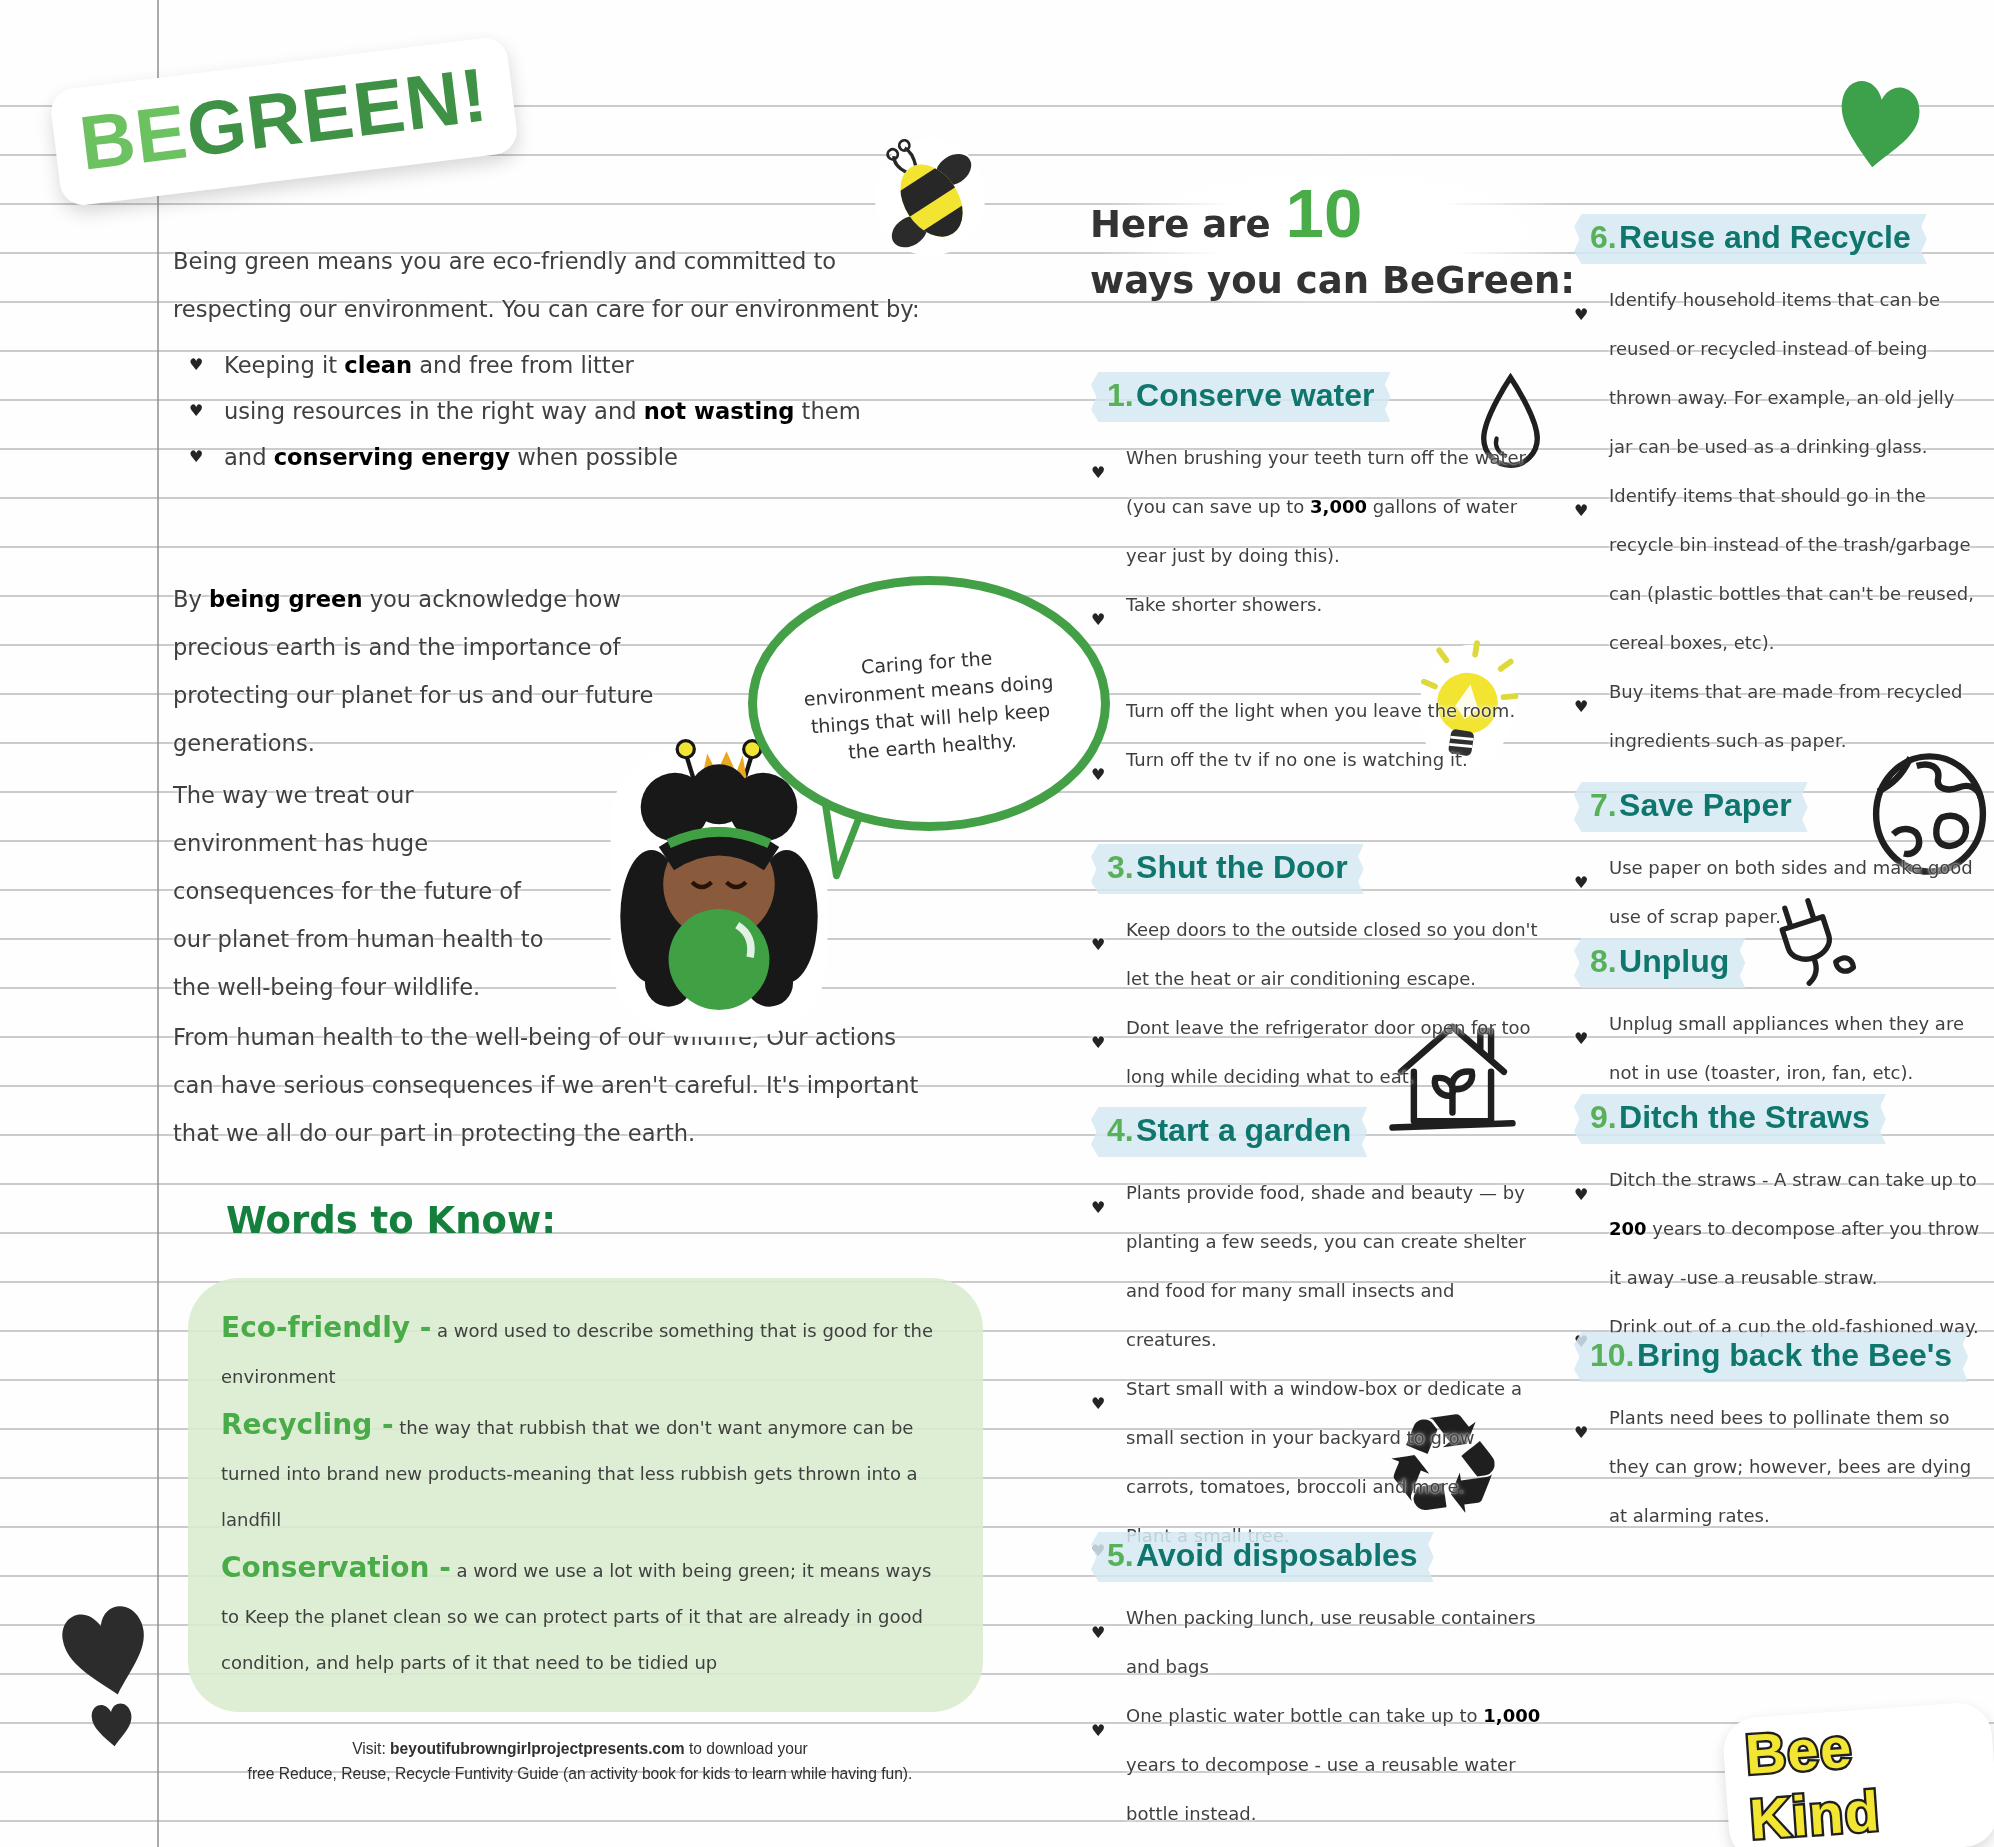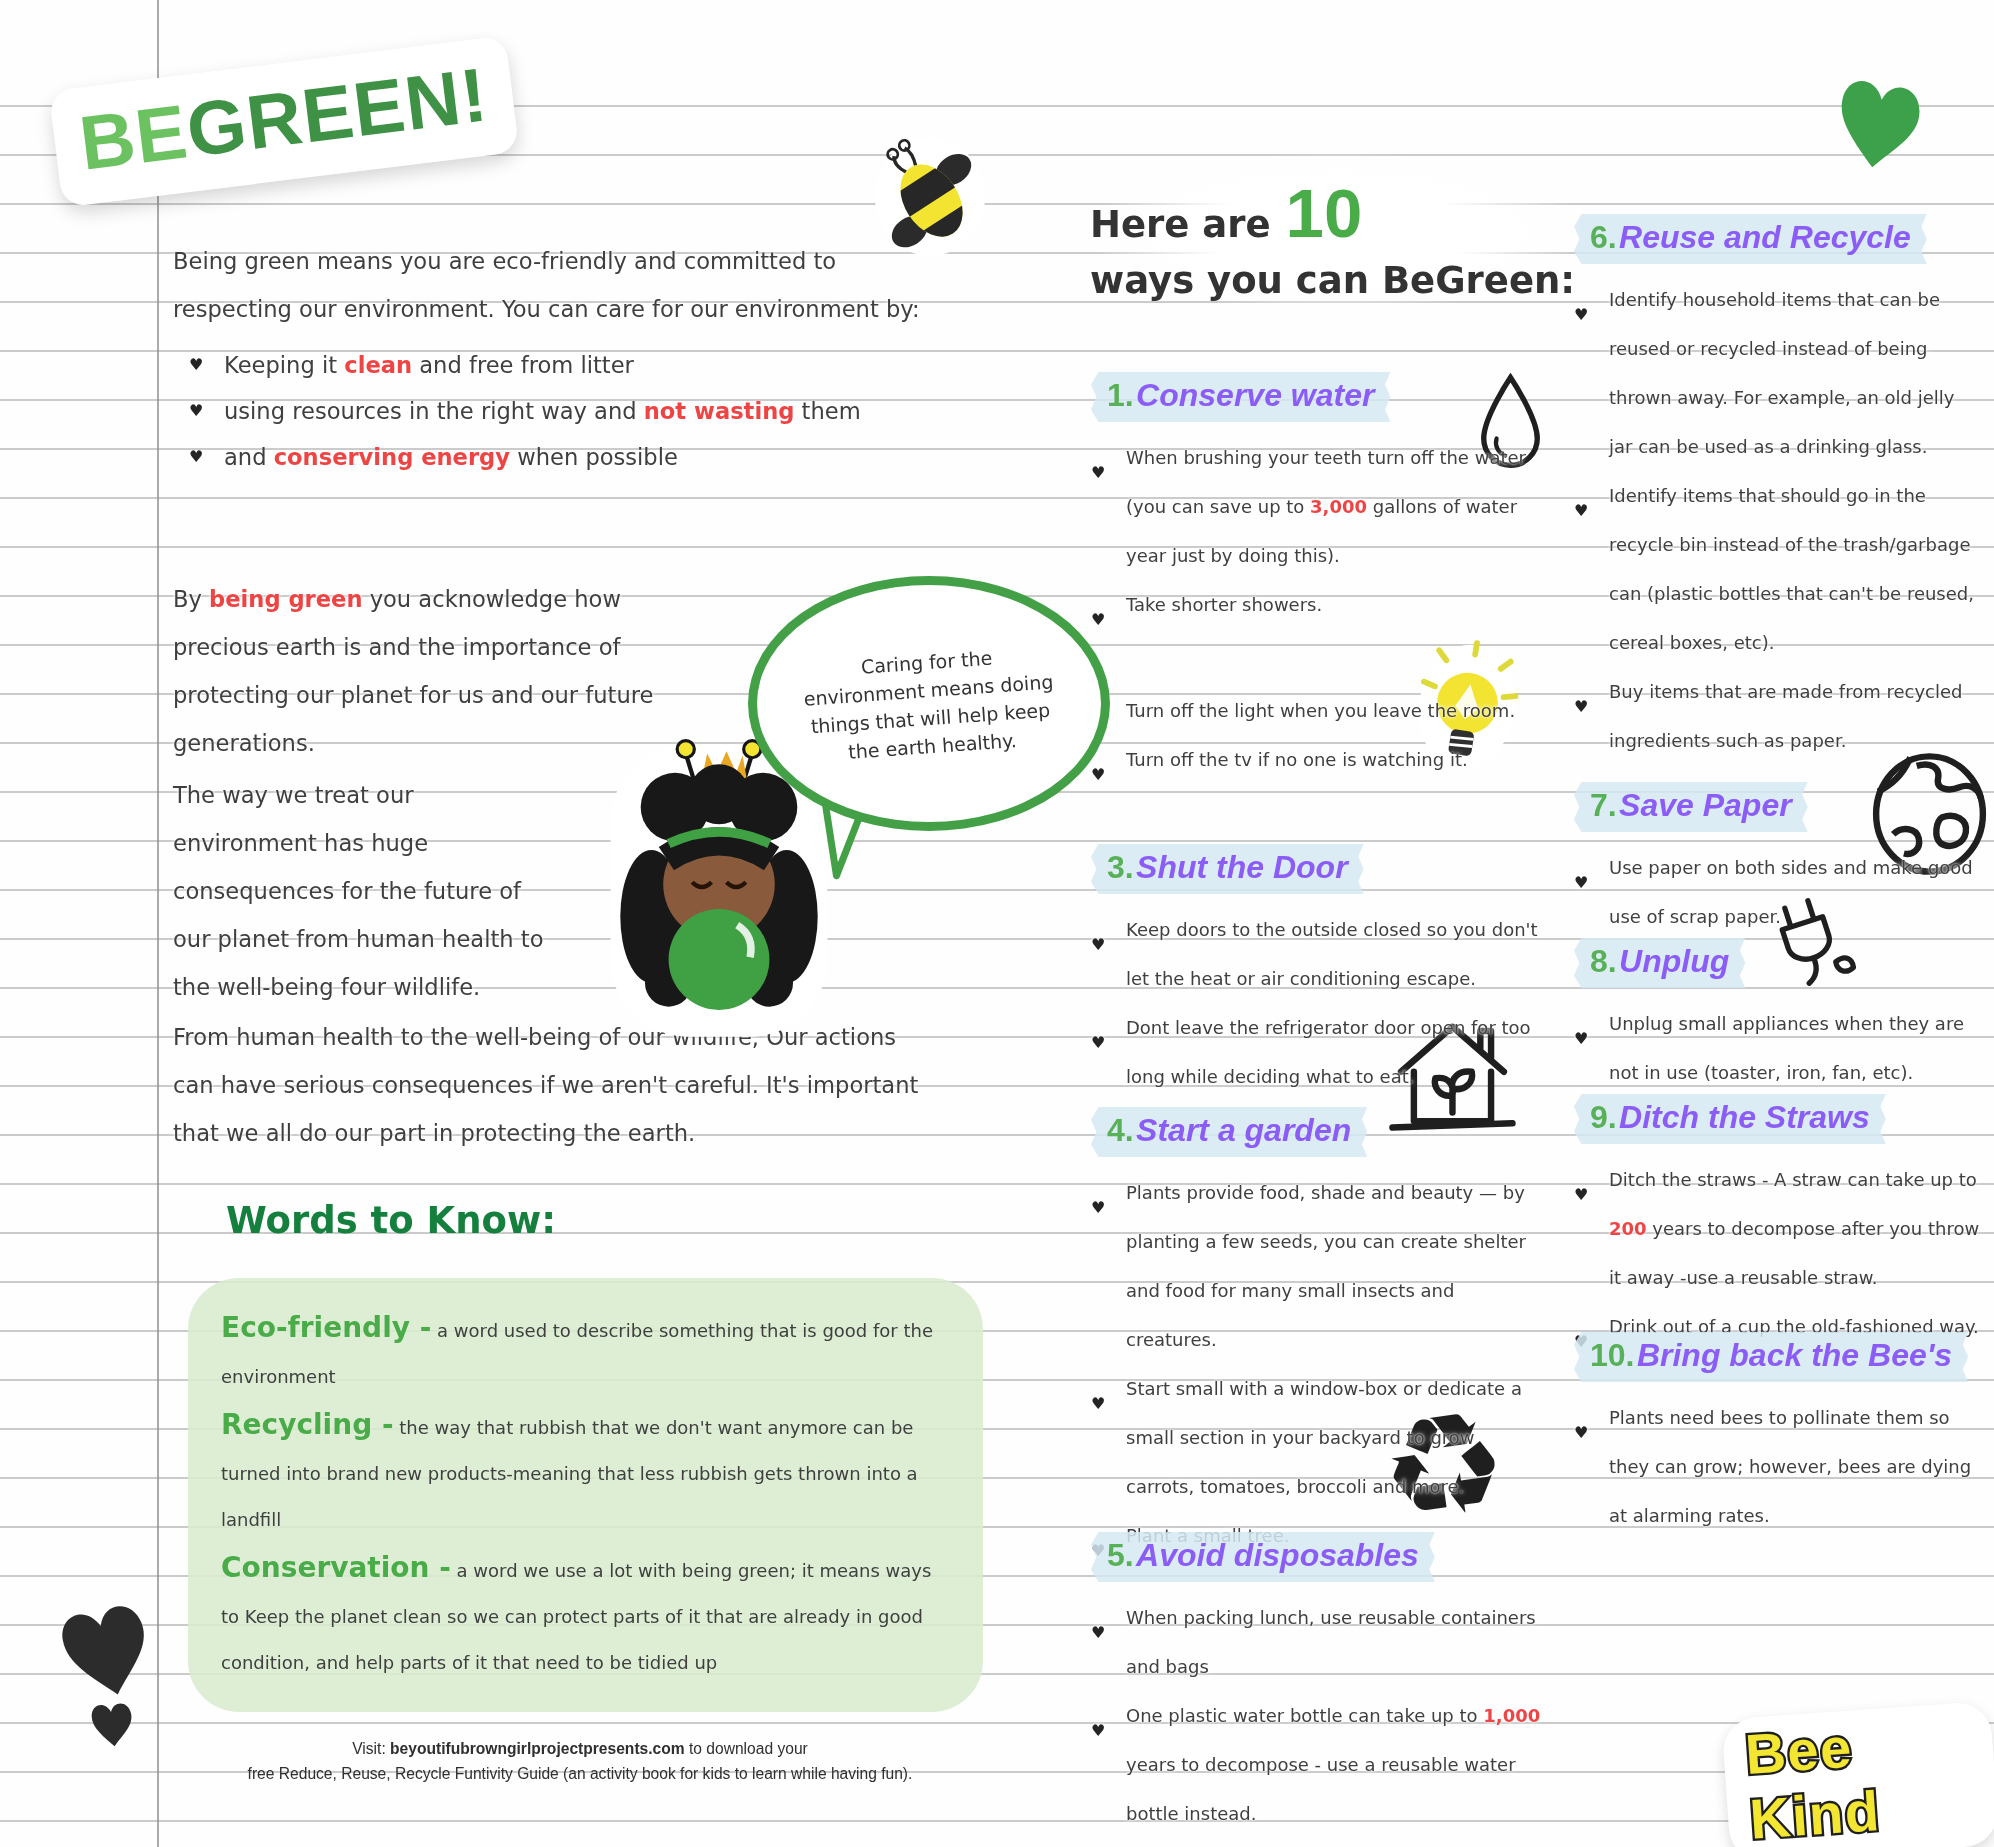--- a/index.html
+++ b/index.html
@@ -19,21 +19,21 @@
     font-family:"Liberation Sans",sans-serif;font-weight:bold;font-size:76px;letter-spacing:1.1px;}
   #logo .lg1{color:#6cc161;}
   #logo .lg2{color:#3f9245;}
 
   .para{font-size:22.6px;line-height:48px;text-shadow:0 0 5.4px #fff,0 0 2.1px #fff;}
   #intro{left:173px;top:214px;width:752px;}
   #para-being-green{left:173px;top:552px;width:527px;}
   #para-treat{left:173px;top:748px;width:387px;}
   #para-actions{left:173px;top:990px;width:768px;}
 
-  .accent{color:#ef4444;font-weight:bold;}
+  .accent{color:#000000;font-weight:bold;}
   .bullet{position:relative;padding-left:35px;}
   .bh::before{content:"♥";font-size:16px;color:#242424;position:absolute;left:0;top:0;}
   #care-bullets{left:189px;top:342px;width:763px;font-size:22.6px;line-height:46px;}
   #care-bullets .bullet{margin-bottom:0px;}
 
   
   #speech-bubble{left:748px;top:576px;width:344px;height:237px;background:#fff;
     border:9.7px solid #43a047;border-radius:50%;display:flex;align-items:center;justify-content:center;
     text-align:center;z-index:3;}
   #speech-bubble .st{font-size:19px;line-height:28px;width:253px;font-weight:500;transform:rotate(-4deg);color:#333;}
@@ -66,21 +66,21 @@
     font-family:"Liberation Sans",sans-serif;margin-left:15px;}
   #list-header .lh-post{font-size:37px;font-weight:bold;color:#333;margin-top:13px;}
 
   .item{position:absolute;z-index:1;}
   .mid{left:1091px;width:473px;}
   .right{left:1574px;width:420px;}
   .tape{display:inline-block;background:rgba(214,233,242,.85);padding:5.4px 16px 7.5px;
     clip-path:polygon(7.5px 0,100% 0,calc(100% - 5.4px) 25%,100% 50%,calc(100% - 5.4px) 75%,100% 100%,7.5px 100%,0 75%,5.4px 50%,0 25%);
     font-family:"Liberation Sans",sans-serif;font-weight:bold;white-space:nowrap;}
   .tape .num{color:#58b159;font-size:32px;}
-  .tape .t{color:#8b5cf6;font-size:32px;font-style:italic;}
+  .tape .t{color:#0f766e;font-size:32px;}
   .bullets{margin-top:10.7px;font-size:18px;line-height:49px;text-shadow:0 0 5.4px #fff,0 0 2.1px #fff;}
   .mid .bullets{width:451px;}
   .right .bullets{width:408px;}
   .bullets .bh::before{top:15px;}
 
   #item-1{top:372px;}  #item-2{top:675px;} #item-3{top:844px;} #item-4{top:1107px;} #item-5{top:1532px;}
   #item-6{top:214px;}  #item-7{top:782px;} #item-8{top:938px;} #item-9{top:1094px;} #item-10{top:1332px;}
 
   
   #bee-sticker{left:871px;top:131px;}

